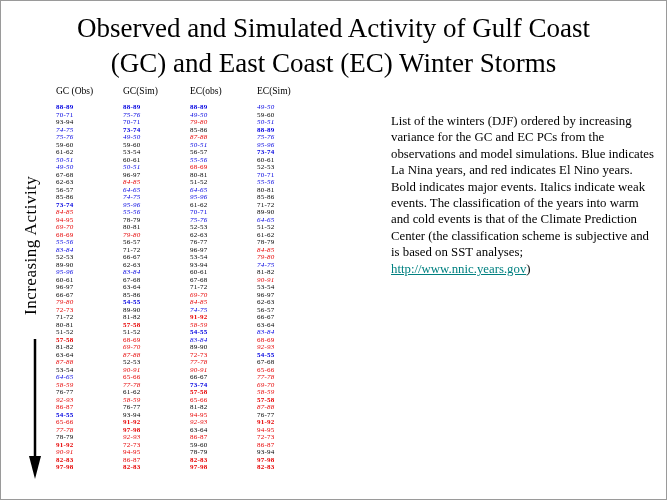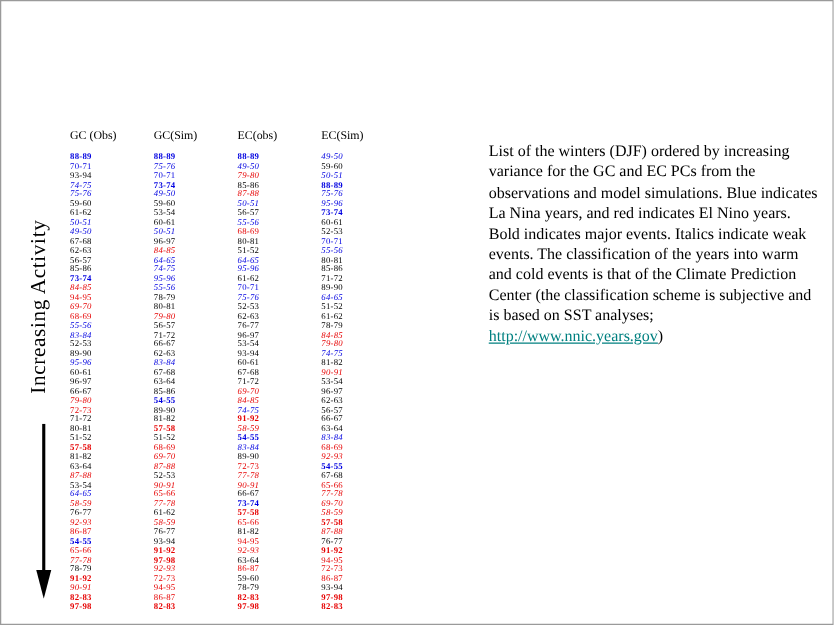--- a/index.html
+++ b/index.html
@@ -12,35 +12,39 @@
     position:absolute;top:10px;left:20px;right:20px;text-align:center;
     font-size:27px;line-height:1.30;font-weight:normal;white-space:nowrap;
   }
   .title div{white-space:nowrap;}
   .vlabel{
     position:absolute;left:20px;top:146px;height:196px;width:24px;
     writing-mode:vertical-rl;transform:rotate(180deg);
     font-size:17px;letter-spacing:0.5px;text-align:center;
   }
   .varrow{position:absolute;left:26px;top:338px;}
-  .cols{position:absolute;left:55px;top:103px;display:flex;}
+  .cols{position:absolute;left:55px;top:85px;display:flex;}
   .col{width:67px;}
   .hdr{font-size:9.5px;margin-bottom:8px;white-space:nowrap;color:#000;}
   .yr{font-size:7px;line-height:7.5px;letter-spacing:0.2px;white-space:nowrap;}
   .note{
     position:absolute;left:390px;top:112px;width:268px;
     font-size:12.8px;line-height:16.4px;text-align:left;
   }
   .note a{color:#008080;text-decoration:underline;cursor:pointer;}
 </style>
 </head>
 <body>
 
 <div class="slide">
 
+  <div class="title">
+    <div>Observed and Simulated Activity of Gulf Coast</div>
+    <div>(GC) and East Coast (EC) Winter Storms</div>
+  </div>
 
   <div class="vlabel">Increasing Activity</div>
 
   <div class="varrow">
     <svg width="16" height="140" viewBox="0 0 16 140" aria-hidden="true">
       <line x1="8" y1="0" x2="8" y2="120" stroke="#000000" stroke-width="2.5"></line>
       <polygon points="2,117 14,117 8,140" fill="#000000"></polygon>
     </svg>
   </div>
 

